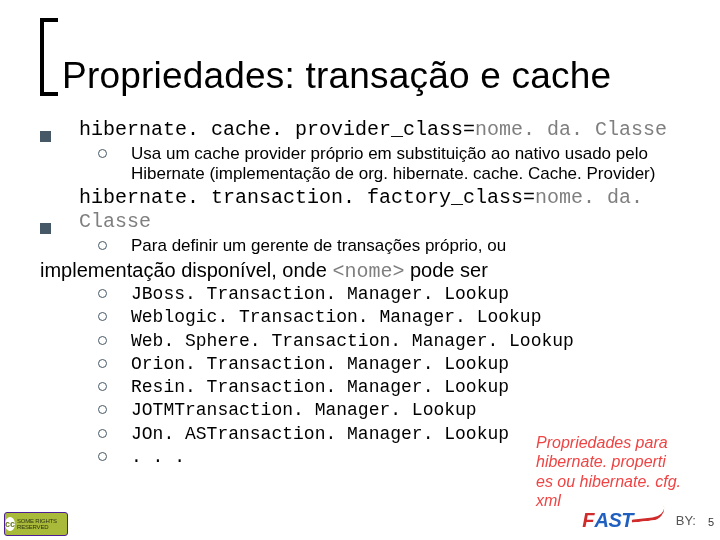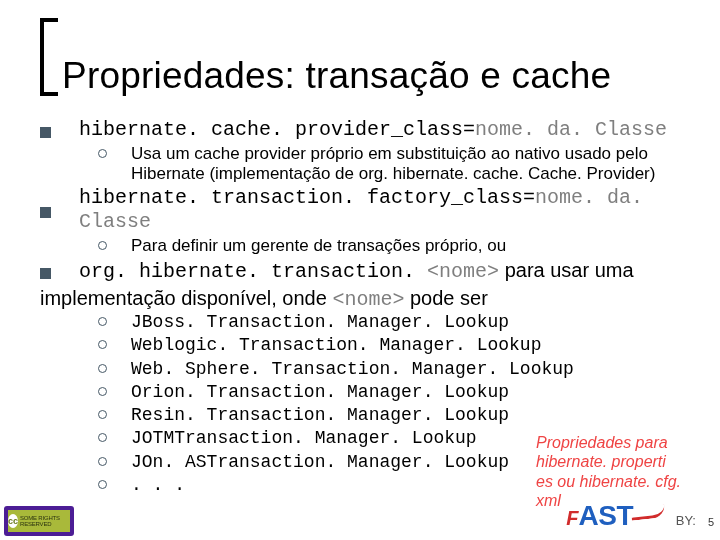--- a/index.html
+++ b/index.html
@@ -43,21 +43,21 @@
     letter-spacing: 0.2px;
   }
   .content {
     position: absolute;
     top: 118px;
     left: 40px;
     right: 25px;
   }
   .row-l1 {
     display: flex;
-    align-items: center;
+    align-items: flex-end;
     margin-bottom: 2px;
   }
   .bullet-sq {
     width: 11px;
     height: 11px;
     background: #465866;
     margin-top: 5px;
     margin-right: 28px;
     flex: 0 0 auto;
   }
@@ -110,21 +110,21 @@
     line-height: 1.2;
     color: #ef4444;
   }
   .cc-badge {
     position: absolute;
     left: 4px;
     bottom: 4px;
     width: 62px;
     height: 22px;
     background: #a9b93a;
-    border: 4px solid #4c1d95;
+    border: 1px solid #4c1d95;
     border-radius: 3px;
     display: flex;
     align-items: center;
     justify-content: center;
   }
   .cc-inner {
     font-size: 6px;
     color: #2d3510;
     letter-spacing: -0.2px;
   }
@@ -136,21 +136,21 @@
     font-style: normal;
   }
   .fast-logo {
     position: absolute;
     right: 55px;
     bottom: 8px;
     display: flex;
     align-items: baseline;
   }
   .fast-f { color: #d12c2c; font-weight: bold; font-style: italic; font-size: 20px; }
-  .fast-r { color: #1f5fbf; font-weight: bold; font-size: 28px; letter-spacing: -0.5px; margin-top: 12px;}
+  .fast-r { color: #1f5fbf; font-weight: bold; font-style: italic; font-size: 20px; letter-spacing: -0.5px; margin-top: 12px;}
   .fast-swoosh {
     width: 34px; height: 10px;
     border-bottom: 3px solid #d12c2c;
     border-radius: 0 0 30px 0;
     margin-left: -2px;
     transform: translateY(-6px) rotate(-6deg);
   }
   .by {
     position: absolute;
     right: 24px;
@@ -193,26 +193,20 @@
       <div class="bullet-sq"></div>
       <div class="l1-text">
         <span>hibernate. transaction. factory_class=</span><span class="value">nome. da. Classe</span>
       </div>
     </div>
     <div class="row-l2">
       <div class="bullet-circ"></div>
       <div class="l2-text">Para definir um gerente de transações próprio, ou</div>
     </div>
 
-    <div class="row-l1">
-      <div class="bullet-sq"></div>
-      <div class="l3-text-continue">
-        <span class="mono">org. hibernate. transaction. </span><span class="param">&lt;nome&gt;</span><span> para usar uma</span>
-      </div>
-    </div>
     <div class="l3-text-continue" style="">
       <span>implementação disponível, onde </span><span class="param">&lt;nome&gt;</span><span> pode ser</span>
     </div>
 
     <div class="mgr-list">
       <div class="row-l2">
           <div class="bullet-circ"></div>
           <div class="l2-text">JBoss. Transaction. Manager. Lookup</div>
         </div>
       <div class="row-l2">

